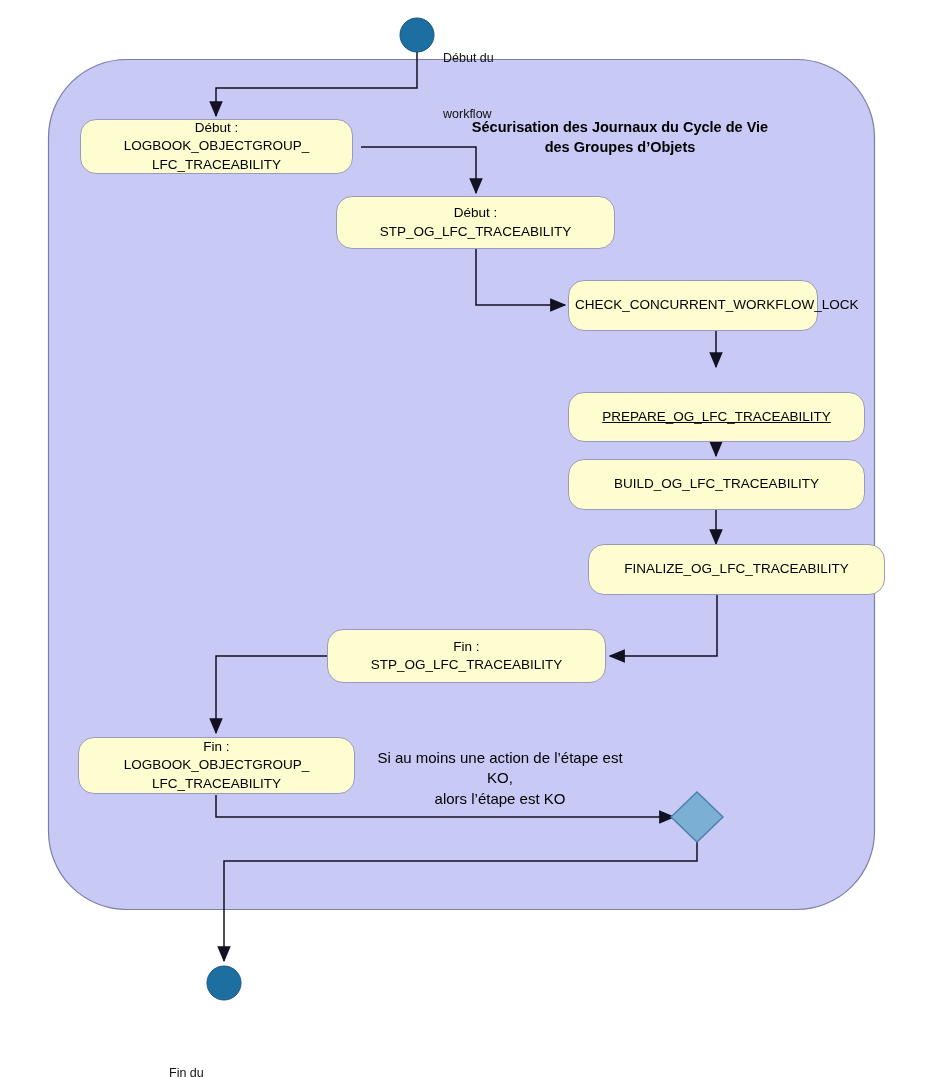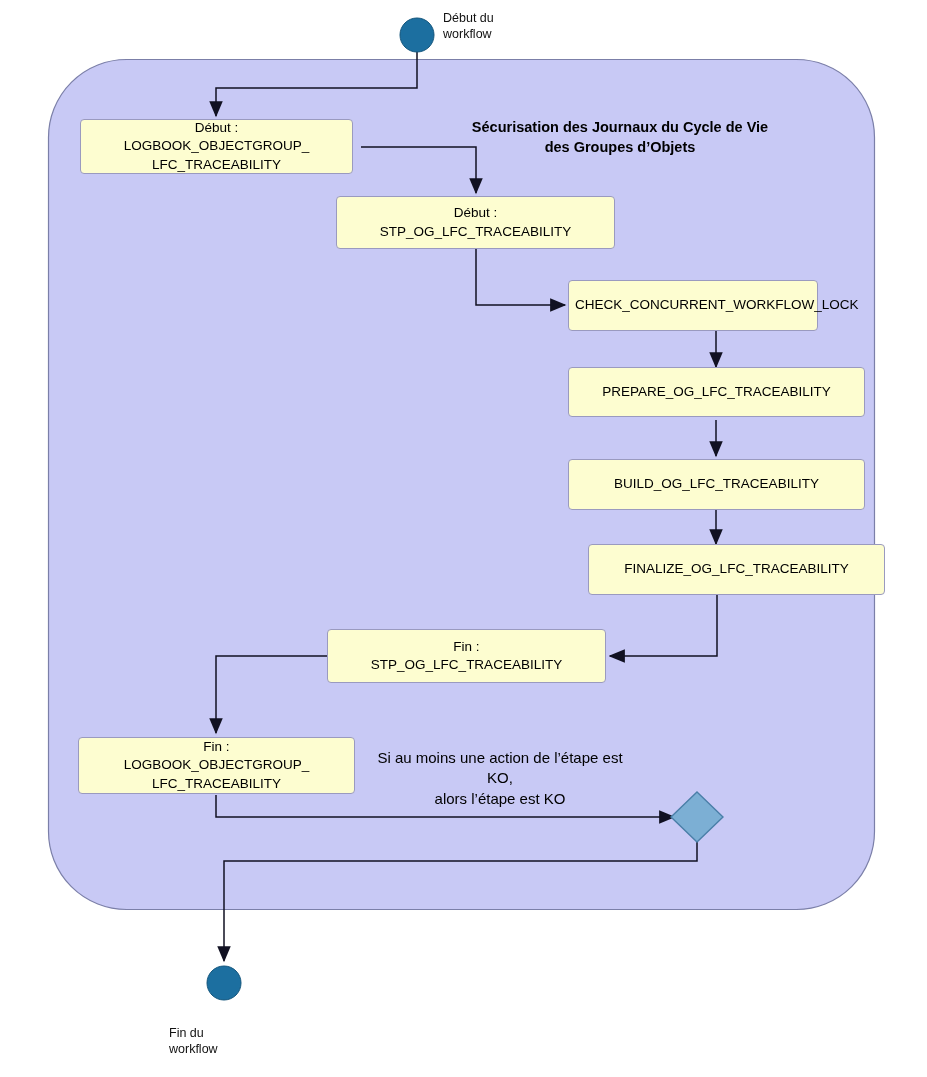--- a/index.html
+++ b/index.html
@@ -27,21 +27,21 @@
     height: 1077px;
     pointer-events: none;
   }
   .node {
     position: absolute;
     box-sizing: border-box;
   }
   .activity {
     background: #fdfdd0;
     border: 1px solid #9a9abf;
-    border-radius: 4px;
+    border-radius: 16px;
     display: flex;
     align-items: center;
     justify-content: center;
     text-align: center;
     font-size: 13.5px;
     color: #000;
     line-height: 1.35;
     padding: 2px 6px;
   }
   .activity .lines { width: 100%; }
@@ -55,21 +55,21 @@
     line-height: 1.4;
   }
   .panel-title .ln { display: block; }
   .terminal-label {
     position: absolute;
     font-size: 12.5px;
     color: #111;
     line-height: 1.25;
     text-align: left;
   }
-  .terminal-label .ln { display: block; }
+  .terminal-label .ln { display: block; margin-top: 40px; }
   .note {
     position: absolute;
     font-size: 15px;
     color: #000;
     text-align: center;
     line-height: 1.35;
   }
   .note .ln { display: block; }
 </style>
 </head>
@@ -140,21 +140,21 @@
       <span class="ln">STP_OG_LFC_TRACEABILITY</span>
     </span>
   </div>
 
   <div class="node activity" style="left:568px; top:280px; width:250px; height:51px;">
     <span class="lines">
       <span class="ln">CHECK_CONCURRENT_WORKFLOW_LOCK</span>
     </span>
   </div>
 
-  <div class="node activity" style="left:568px; top:367px; width:297px; height:50px;">
+  <div class="node activity" style="left:568px; top:392px; width:297px; height:50px;text-decoration:underline;">
     <span class="lines">
       <span class="ln">PREPARE_OG_LFC_TRACEABILITY</span>
     </span>
   </div>
 
   <div class="node activity" style="left:568px; top:459px; width:297px; height:51px;align-items:center;">
     <span class="lines">
       <span class="ln">BUILD_OG_LFC_TRACEABILITY</span>
     </span>
   </div>

